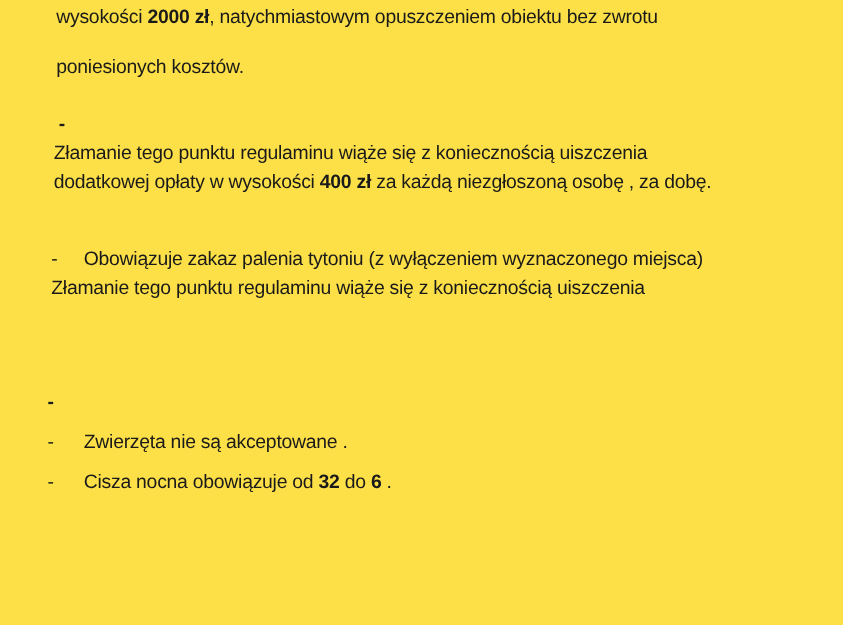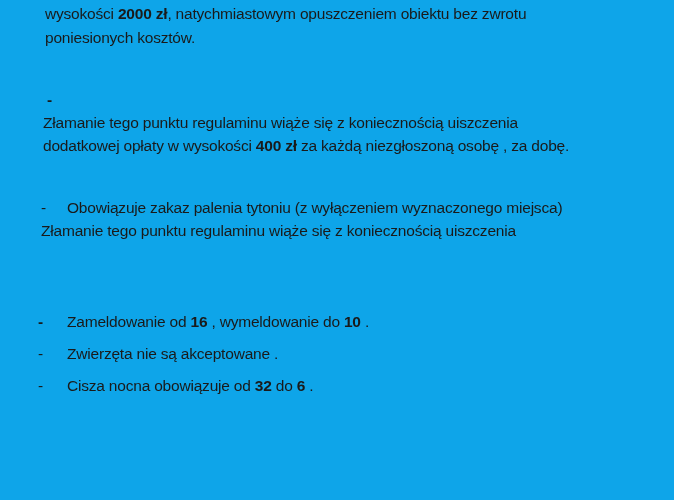--- a/index.html
+++ b/index.html
@@ -14,21 +14,21 @@
       overflow: hidden;
       font-family: "Liberation Sans", "DejaVu Sans", sans-serif;
       color: #1a1a1a;
       font-size: 15.5px;
       letter-spacing: -0.2px;
     }
     .page {
       position: absolute;
       left: 0; top: 0;
       width: 674px; height: 500px;
-      background: #0ea5e9;
+      background: #fde047;
     }
     .line {
       position: absolute;
       white-space: nowrap;
       line-height: 20px;
     }
     .bold { font-weight: bold; }
     .bullet {
       position: absolute;
       white-space: nowrap;
@@ -36,38 +36,35 @@
     }
   </style>
 </head>
 <body>
 
 <div class="page">
 
   <div class="line" style="left:45px; top:4px;">
     <span>wysokości </span><span class="bold">2000 zł</span><span>, natychmiastowym opuszczeniem obiektu bez zwrotu</span>
   </div>
-  <div class="line" style="left:45px; top:28px;">
+  <div class="line" style="left:45px; top:44px;">
     <span>poniesionych kosztów.</span>
   </div>
 
   <div class="bullet" style="left:47px; top:90px; font-weight:bold;">-</div>
   <div class="line" style="left:43px; top:113px;">Złamanie tego punktu regulaminu wiąże się z koniecznością uiszczenia</div>
   <div class="line" style="left:43px; top:136px;">
     <span>dodatkowej opłaty w wysokości </span><span class="bold">400 zł</span><span> za każdą niezgłoszoną osobę , za dobę.</span>
   </div>
 
   <div class="bullet" style="left:41px; top:198px;">-</div>
   <div class="line" style="left:67px; top:198px;text-align:right;">Obowiązuje zakaz palenia tytoniu (z wyłączeniem wyznaczonego miejsca)</div>
   <div class="line" style="left:41px; top:221px;">Złamanie tego punktu regulaminu wiąże się z koniecznością uiszczenia</div>
 
   <div class="bullet" style="left:38px; top:312px; font-weight:bold;">-</div>
-  <div class="line" style="left:67px; top:312px;">
-    <span>Zameldowanie od </span><span class="bold">16</span><span> ,  wymeldowanie do </span><span class="bold">10</span><span> .</span>
-  </div>
 
   <div class="bullet" style="left:38px; top:344px;">-</div>
   <div class="line" style="left:67px; top:344px;">Zwierzęta nie są akceptowane .</div>
 
   <div class="bullet" style="left:38px; top:376px;">-</div>
   <div class="line" style="left:67px; top:376px;">
     <span>Cisza nocna obowiązuje od </span><span class="bold">32</span><span> do </span><span class="bold">6</span><span> .</span>
   </div>
 
 </div>

